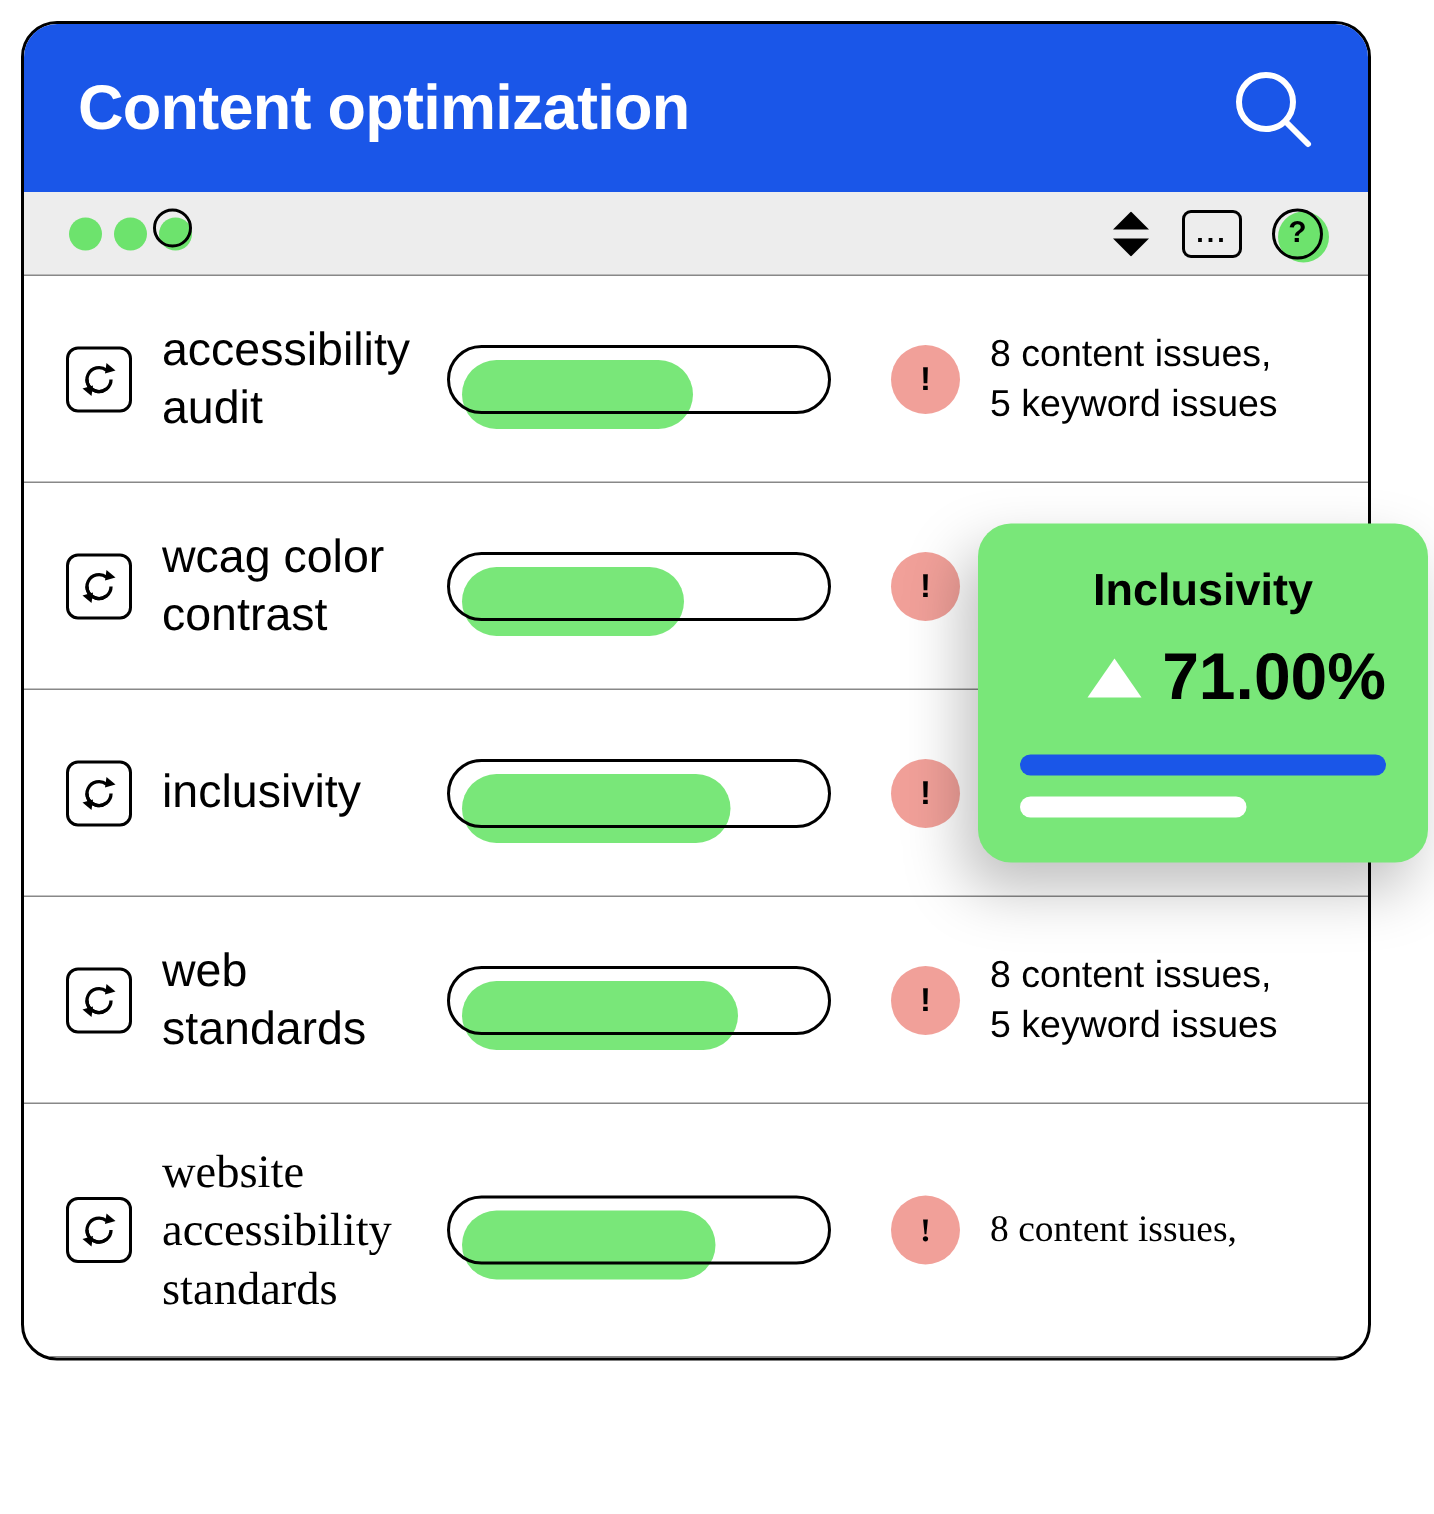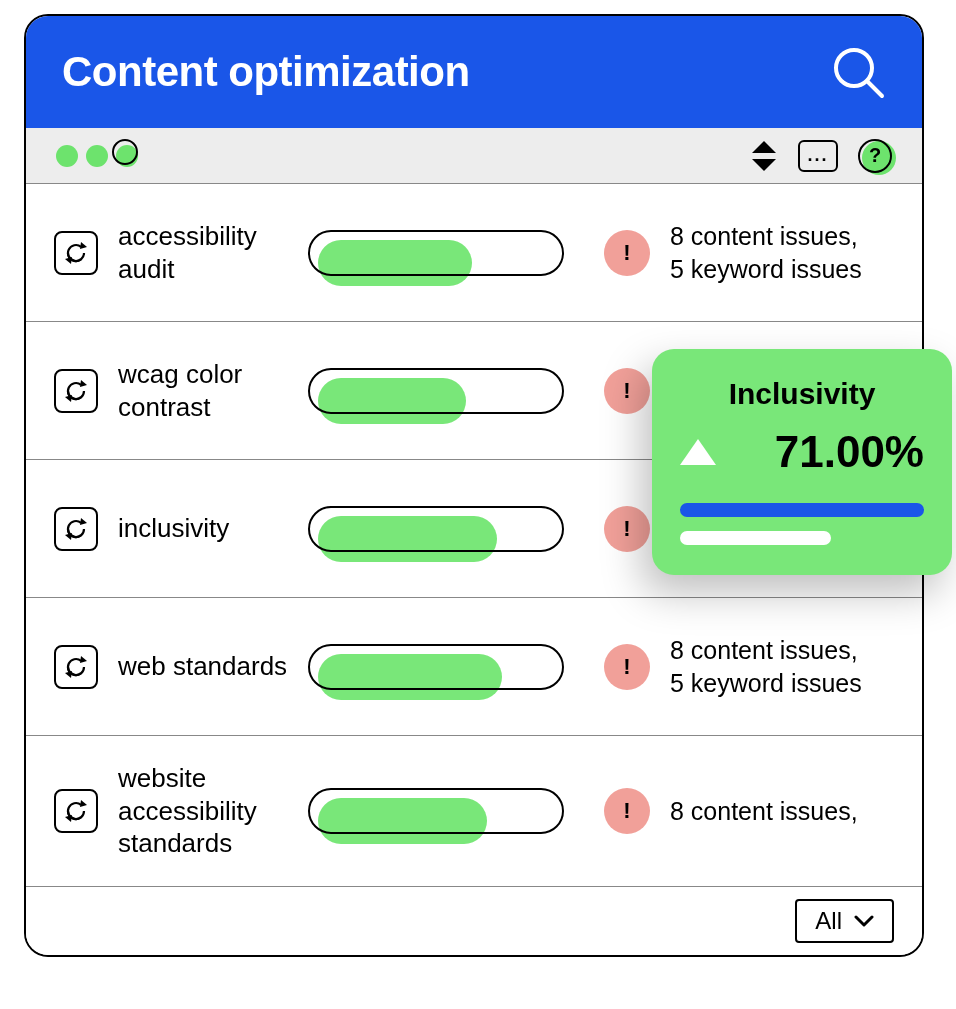--- a/index.html
+++ b/index.html
@@ -6,21 +6,21 @@
   body {
     font-family: -apple-system, BlinkMacSystemFont, "Segoe UI", Arial, sans-serif;
     background: #fff;
     width: 956px;
     height: 1009px;
     position: relative;
     overflow: hidden;
   }
   .panel {
     position: absolute;
-    left: 24px;
+    left: 14px;
     top: 14px;
     width: 900px;
     border: 2px solid #000;
     border-radius: 24px;
     overflow: hidden;
     background: #fff;
   }
   .header {
     background: #1a56e8;
     color: #fff;
@@ -89,28 +89,28 @@
   }
   .rows { }
   .row {
     border-bottom: 1px solid #888;
     display: flex;
     align-items: center;
     padding: 26px 28px 26px 28px;
     gap: 20px;
     min-height: 138px;
   }
-  .row:last-child { border-bottom: 1px solid #888; }
+  .row:last-child { border-bottom: 1px solid #888; font-family: Liberation Serif, serif; }
   .refresh-box {
     width: 44px; height: 44px; border: 2.5px solid #000; border-radius: 8px;
     display:flex; align-items:center; justify-content:center; flex-shrink:0;
   }
   .row-label {
     width: 170px;
-    font-size: 26px;
+    font-size: 31px;
     font-weight: 500;
     line-height: 1.25;
     color: #000;
     flex-shrink: 0;
   }
   .progress-wrap {
     position: relative;
     width: 256px;
     height: 46px;
     flex-shrink:0;
@@ -170,21 +170,21 @@
     box-shadow: -10px 18px 40px rgba(0,0,0,0.25);
   }
   .popup-title {
     text-align:center;
     font-size: 30px;
     font-weight: 800;
     color:#000;
     margin-bottom: 16px;
   }
   .popup-value {
-    display:flex; align-items:center; justify-content:space-between; gap:14px;
+    display:flex; align-items:center; justify-content:flex-end; gap:14px;
     margin-bottom: 26px;
   }
   .tri-up {
     width:0; height:0;
     border-left: 18px solid transparent;
     border-right: 18px solid transparent;
     border-bottom: 26px solid #fff;
   }
   .pct {
     font-size: 44px;
@@ -350,28 +350,20 @@
       <div class="warn-badge">
           <span>!</span>
         </div>
       <div class="issues">
         <div>8 content issues,</div>
       </div>
     </div>
 
   </div>
 
-  <div class="footer">
-    <div class="filter-btn">
-      <span>All</span>
-      <svg width="20" height="14" viewBox="0 0 20 14">
-        <polyline points="2,3 10,11 18,3" stroke="#000" stroke-width="3" fill="none" stroke-linecap="round" stroke-linejoin="round"></polyline>
-      </svg>
-    </div>
-  </div>
 
 </div>
 
 <div class="popup">
   <div class="popup-title">Inclusivity</div>
   <div class="popup-value">
     <div class="tri-up"></div>
     <div class="pct">71.00%</div>
   </div>
   <div class="bar1"></div>

